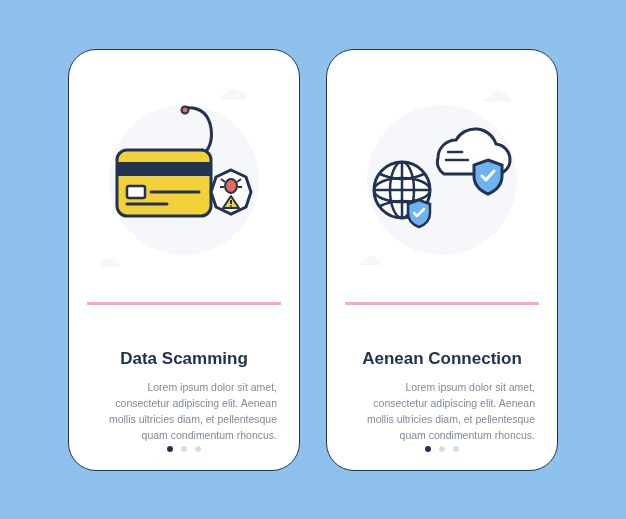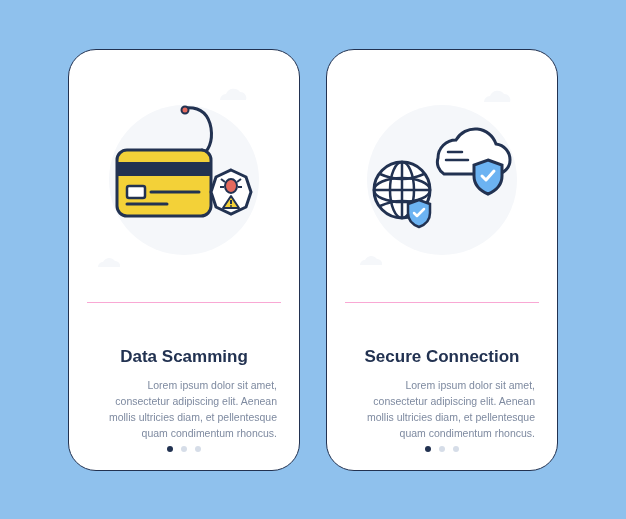--- a/index.html
+++ b/index.html
@@ -50,21 +50,21 @@
   }
   .card-body {
     font-size: 10.5px;
     line-height: 1.55;
     color: #7e8aa0;
     text-align: right;
     margin-top: 10px;
     padding: 0 4px;
   }
   .text-block {
-    border-top: 1px solid #f9a8d4;
+    border-top: 3px solid #f9a8d4;
     margin-top: 24px;
     padding-top: 16px;
     width: 100%;
     display:flex;
     flex-direction:column;
     align-items:center;
     flex: 1 1 auto;
   }
   .pager {
     display: flex;
@@ -172,21 +172,21 @@
       </g>
 
       <g transform="translate(56,100)">
         <path d="M11 0 L22 4 V13 Q22 23 11 27 Q0 23 0 13 V4 Z" fill="#6cb3f2" stroke="#223251" stroke-width="2.5"></path>
         <path d="M6 13 l3 3 l7 -7" fill="none" stroke="#ffffff" stroke-width="2.5" stroke-linecap="round" stroke-linejoin="round"></path>
       </g>
     </svg>
   </div>
 
   <div class="text-block">
-    <h3 class="card-title">Secure Connection</h3>
+    <h3 class="card-title">Aenean Connection</h3>
     <p class="card-body">Lorem ipsum dolor sit amet, consectetur adipiscing elit. Aenean mollis ultricies diam, et pellentesque quam condimentum rhoncus.</p>
 
     <div class="pager">
       <span class="dot active"></span>
       <span class="dot"></span>
       <span class="dot"></span>
     </div>
   </div>
 </div>
 

